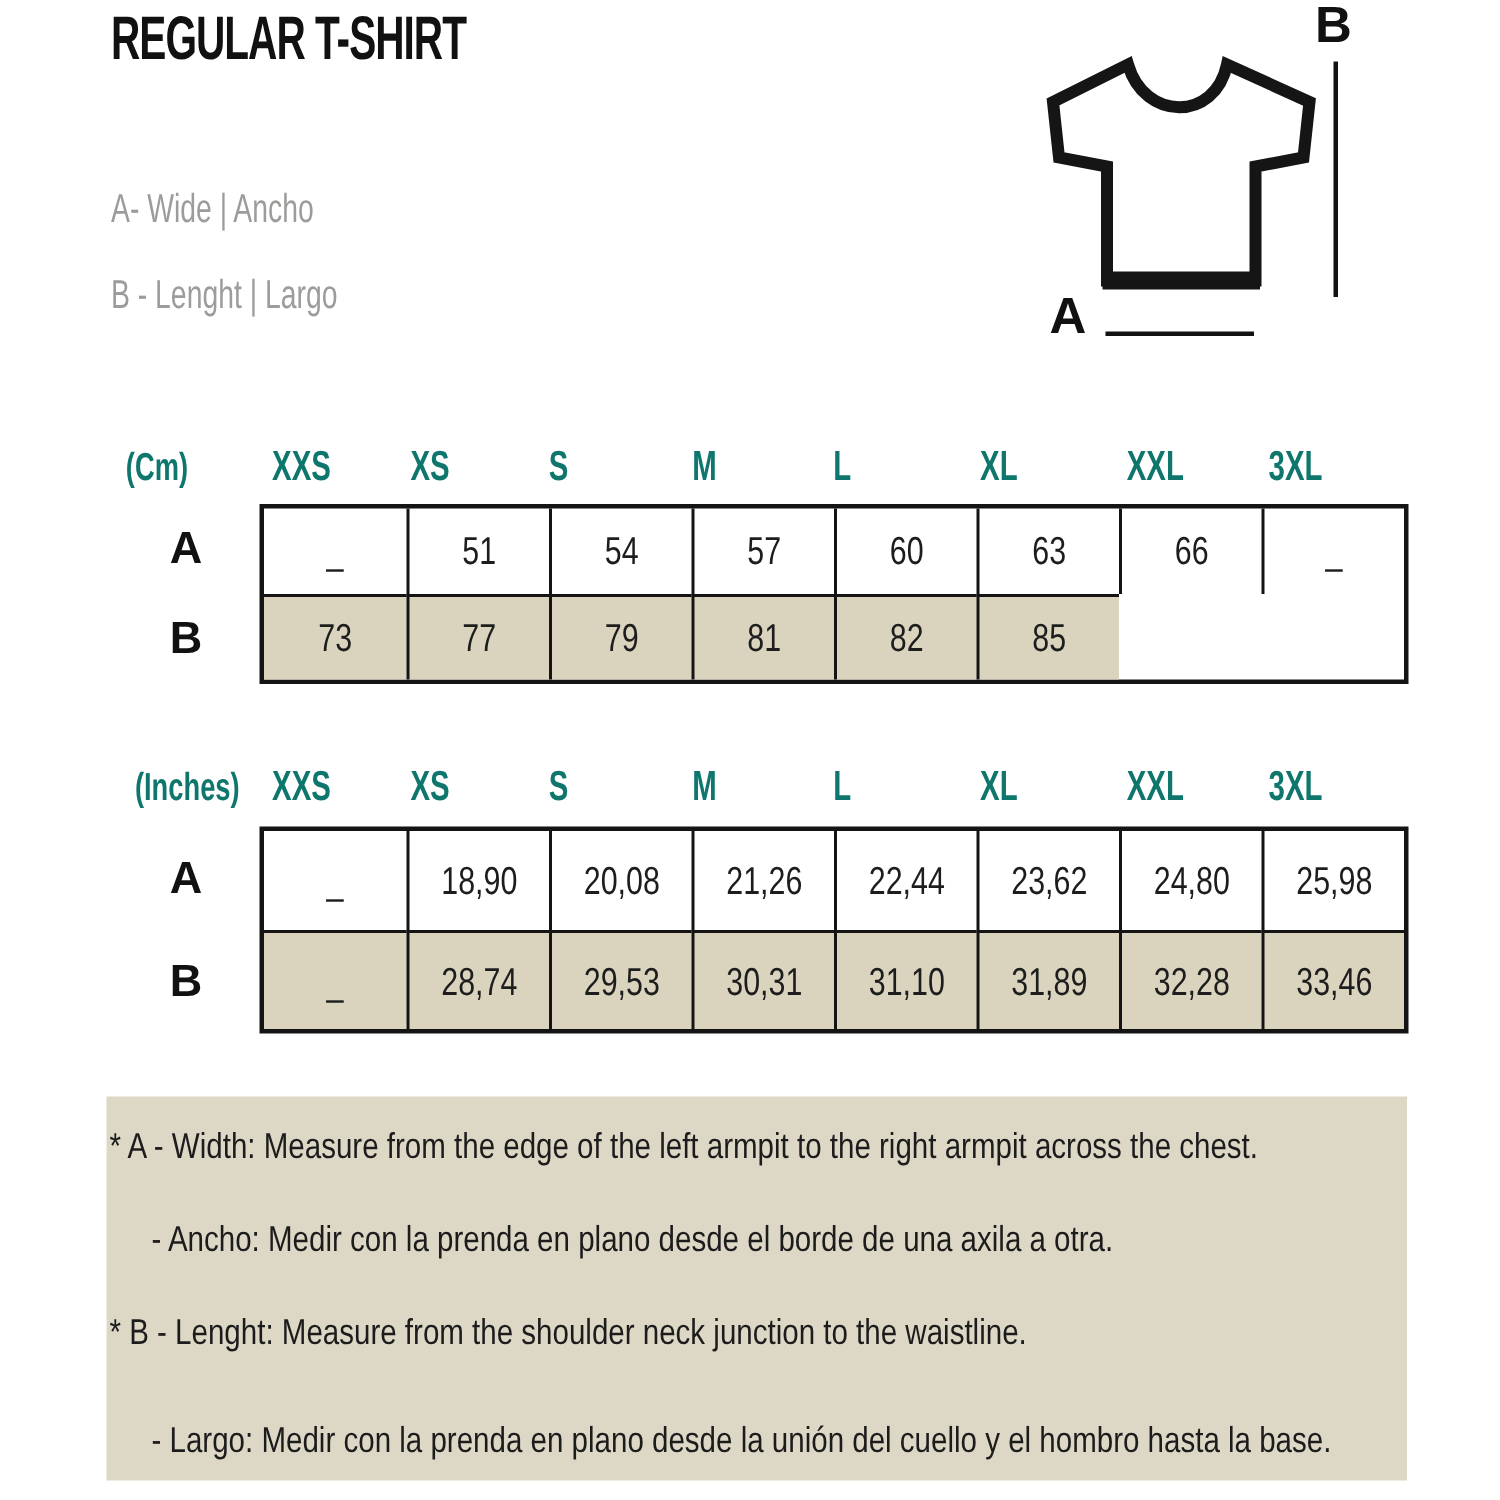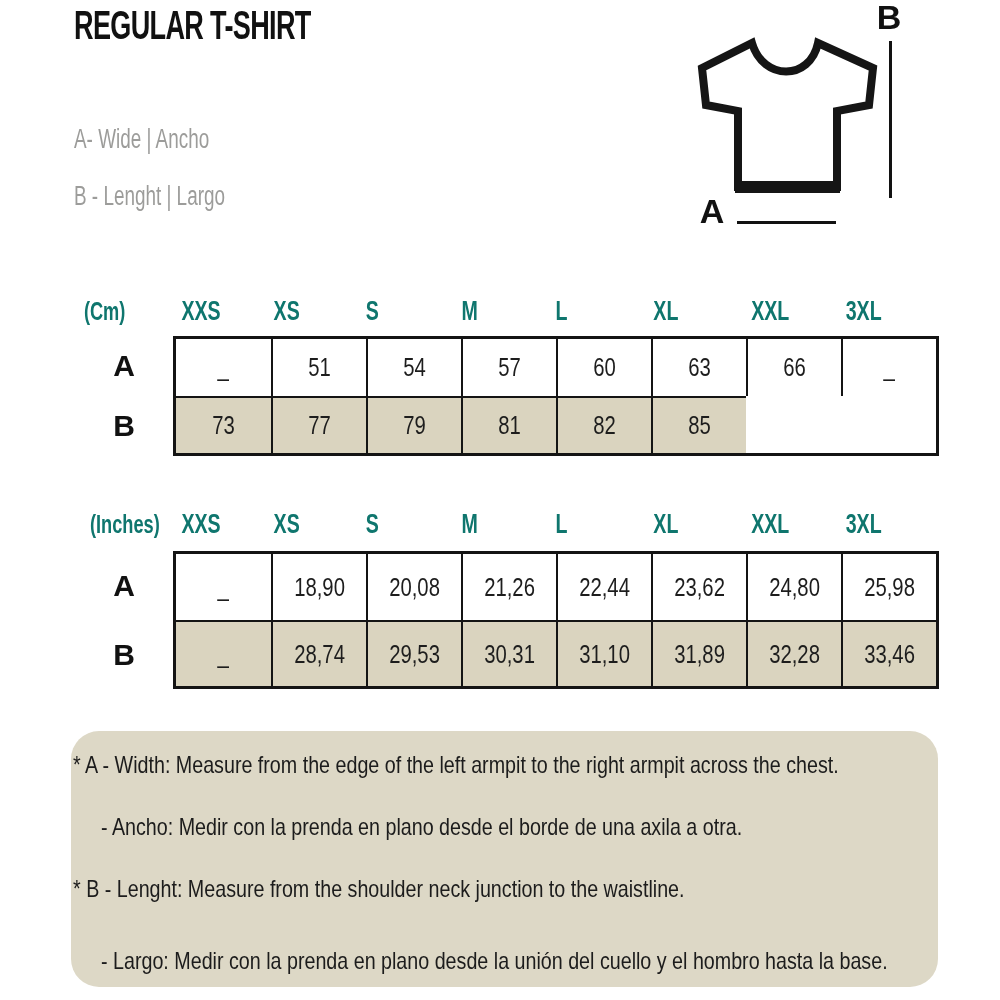--- a/index.html
+++ b/index.html
@@ -49,21 +49,21 @@
   .cells{display:grid;grid-template-columns:repeat(8,95px);border:3px solid var(--line);background:#fff;}
   .t0 .cells{grid-auto-rows:57px;}
   .t1 .cells{grid-auto-rows:66px;}
   .cell{display:flex;align-items:center;justify-content:center;font-size:26px;color:#1d1d1d;border-left:2px solid var(--line);border-top:2px solid var(--line);}
   .cell .cxc{transform:scaleX(0.78);}
   .cell:nth-child(-n+8){border-top:none;}
   .cell:nth-child(8n+1){border-left:none;}
   .cell:nth-child(n+9){background:var(--beige);}
 
   
-  .notes{position:absolute;left:71px;top:731px;width:867px;height:256px;background:var(--beige2);border-radius:28px;}
+  .notes{position:absolute;left:71px;top:731px;width:867px;height:256px;background:var(--beige2);}
   .note-line{position:absolute;font-size:24px;color:#1c1c1c;}
   .note-line .cx{transform:scaleX(0.82);}
   .nl0{left:2px;top:20px;}
   .nl1{left:30px;top:82px;}
   .nl2{left:2px;top:144px;}
   .nl3{left:30px;top:216px;}
 </style>
 </head>
 <body>
 

